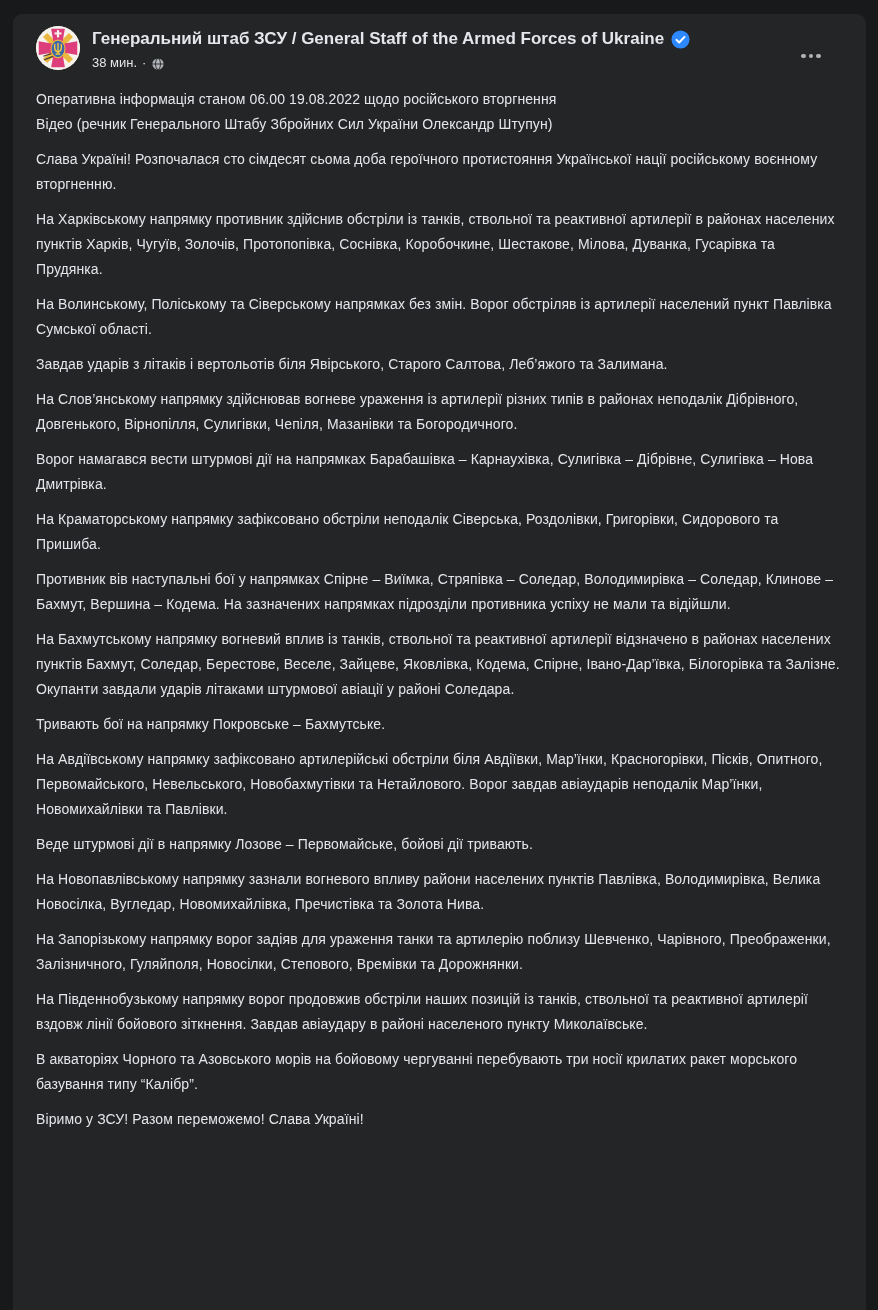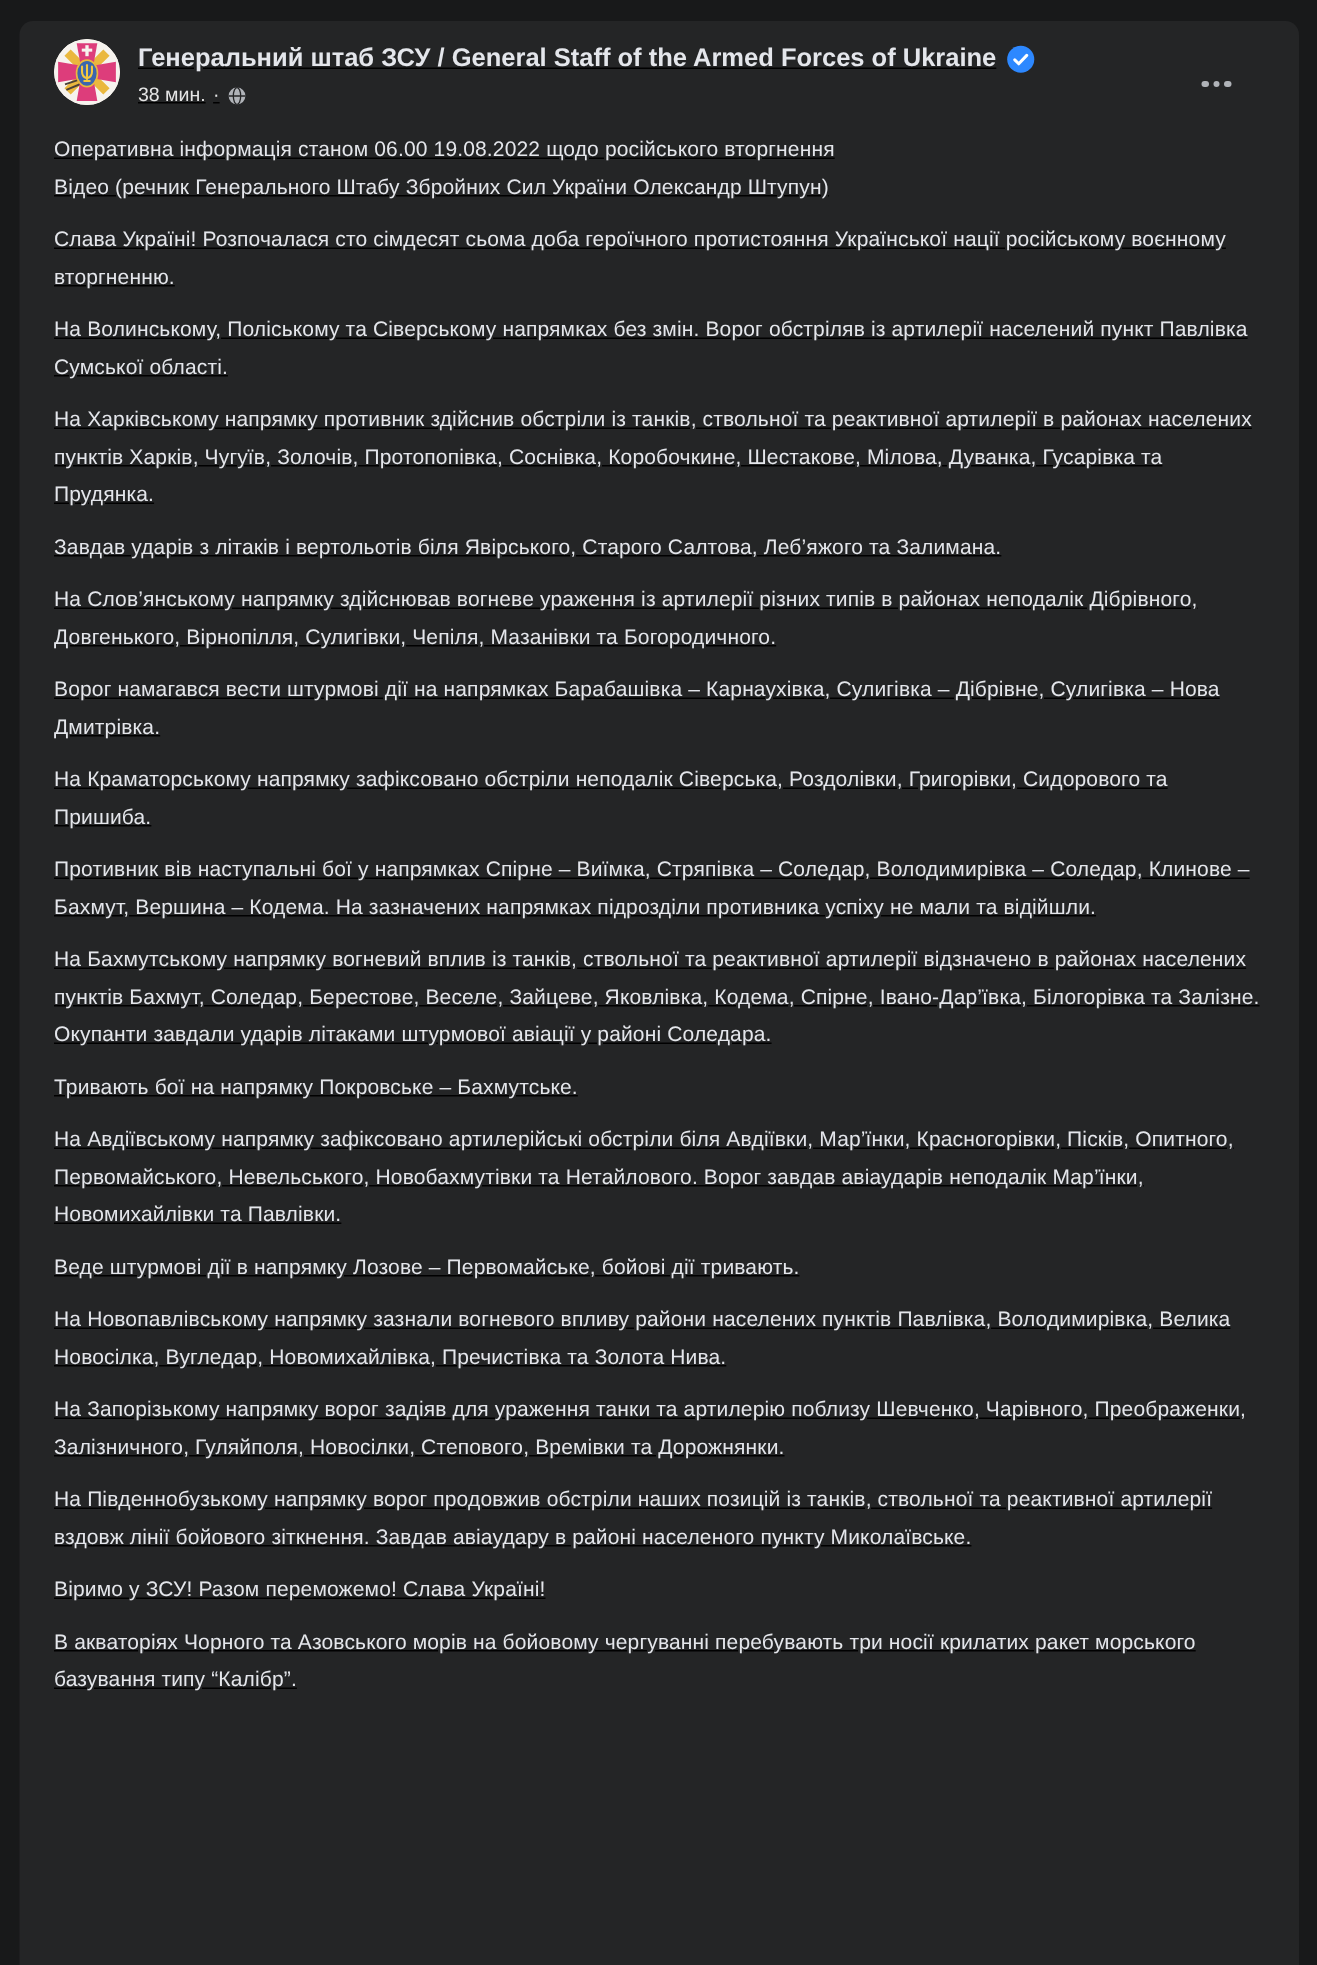--- a/index.html
+++ b/index.html
@@ -18,21 +18,20 @@
   .post-card {
     position: absolute;
     left: 13px;
     top: 14px;
     width: 853px;
     min-height: 1296px;
     background: #242526;
     border-radius: 9px 9px 0 0;
     box-sizing: border-box;
     padding: 12px 23px 20px 23px;
-    text-decoration: underline;
   }
   .post-header {
     display: flex;
     align-items: flex-start;
     gap: 12px;
     margin-bottom: 16px;
     position: relative;
   }
   .avatar {
     width: 44px;
@@ -180,32 +179,32 @@
         <span class="dot"></span>
         <span class="dot"></span>
         <span class="dot"></span>
       </button>
     </header>
 
     <div class="post-body" id="post-body">
         <p>Оперативна інформація станом 06.00 19.08.2022 щодо російського вторгнення
 Відео (речник Генерального Штабу Збройних Сил України Олександр Штупун)</p>
         <p>Слава Україні! Розпочалася сто сімдесят сьома доба героїчного протистояння Української нації російському воєнному вторгненню.</p>
+        <p>На Харківському напрямку противник здійснив обстріли із танків, ствольної та реактивної артилерії в районах населених пунктів Харків, Чугуїв, Золочів, Протопопівка, Соснівка, Коробочкине, Шестакове, Мілова, Дуванка, Гусарівка та Прудянка.</p>
         <p>На Волинському, Поліському та Сіверському напрямках без змін. Ворог обстріляв із артилерії населений пункт Павлівка Сумської області.</p>
-        <p>На Харківському напрямку противник здійснив обстріли із танків, ствольної та реактивної артилерії в районах населених пунктів Харків, Чугуїв, Золочів, Протопопівка, Соснівка, Коробочкине, Шестакове, Мілова, Дуванка, Гусарівка та Прудянка.</p>
         <p>Завдав ударів з літаків і вертольотів біля Явірського, Старого Салтова, Леб’яжого та Залимана.</p>
         <p>На Слов’янському напрямку здійснював вогневе ураження із артилерії різних типів в районах неподалік Дібрівного, Довгенького, Вірнопілля, Сулигівки, Чепіля, Мазанівки та Богородичного.</p>
         <p>Ворог намагався вести штурмові дії на напрямках Барабашівка – Карнаухівка, Сулигівка – Дібрівне, Сулигівка – Нова Дмитрівка.</p>
         <p>На Краматорському напрямку зафіксовано обстріли неподалік Сіверська, Роздолівки, Григорівки, Сидорового та Пришиба.</p>
         <p>Противник вів наступальні бої у напрямках Спірне – Виїмка, Стряпівка – Соледар, Володимирівка – Соледар, Клинове – Бахмут, Вершина – Кодема. На зазначених напрямках підрозділи противника успіху не мали та відійшли.</p>
         <p>На Бахмутському напрямку вогневий вплив із танків, ствольної та реактивної артилерії відзначено в районах населених пунктів Бахмут, Соледар, Берестове, Веселе, Зайцеве, Яковлівка, Кодема, Спірне, Івано-Дар’ївка, Білогорівка та Залізне. Окупанти завдали ударів літаками штурмової авіації у районі Соледара.</p>
         <p>Тривають бої на напрямку Покровське – Бахмутське.</p>
         <p>На Авдіївському напрямку зафіксовано артилерійські обстріли біля Авдіївки, Мар’їнки, Красногорівки, Пісків, Опитного, Первомайського, Невельського, Новобахмутівки та Нетайлового. Ворог завдав авіаударів неподалік Мар’їнки, Новомихайлівки та Павлівки.</p>
         <p>Веде штурмові дії в напрямку Лозове – Первомайське, бойові дії тривають.</p>
         <p>На Новопавлівському напрямку зазнали вогневого впливу райони населених пунктів Павлівка, Володимирівка, Велика Новосілка, Вугледар, Новомихайлівка, Пречистівка та Золота Нива.</p>
         <p>На Запорізькому напрямку ворог задіяв для ураження танки та артилерію поблизу Шевченко, Чарівного, Преображенки, Залізничного, Гуляйполя, Новосілки, Степового, Времівки та Дорожнянки.</p>
         <p>На Південнобузькому напрямку ворог продовжив обстріли наших позицій із танків, ствольної та реактивної артилерії вздовж лінії бойового зіткнення. Завдав авіаудару в районі населеного пункту Миколаївське.</p>
+        <p>В акваторіях Чорного та Азовського морів на бойовому чергуванні перебувають три носії крилатих ракет морського базування типу “Калібр”.</p>
         <p>Віримо у ЗСУ! Разом переможемо! Слава Україні!</p>
-        <p>В акваторіях Чорного та Азовського морів на бойовому чергуванні перебувають три носії крилатих ракет морського базування типу “Калібр”.</p>
       </div>
 
   </article>
 </div>
 
 </body></html>

